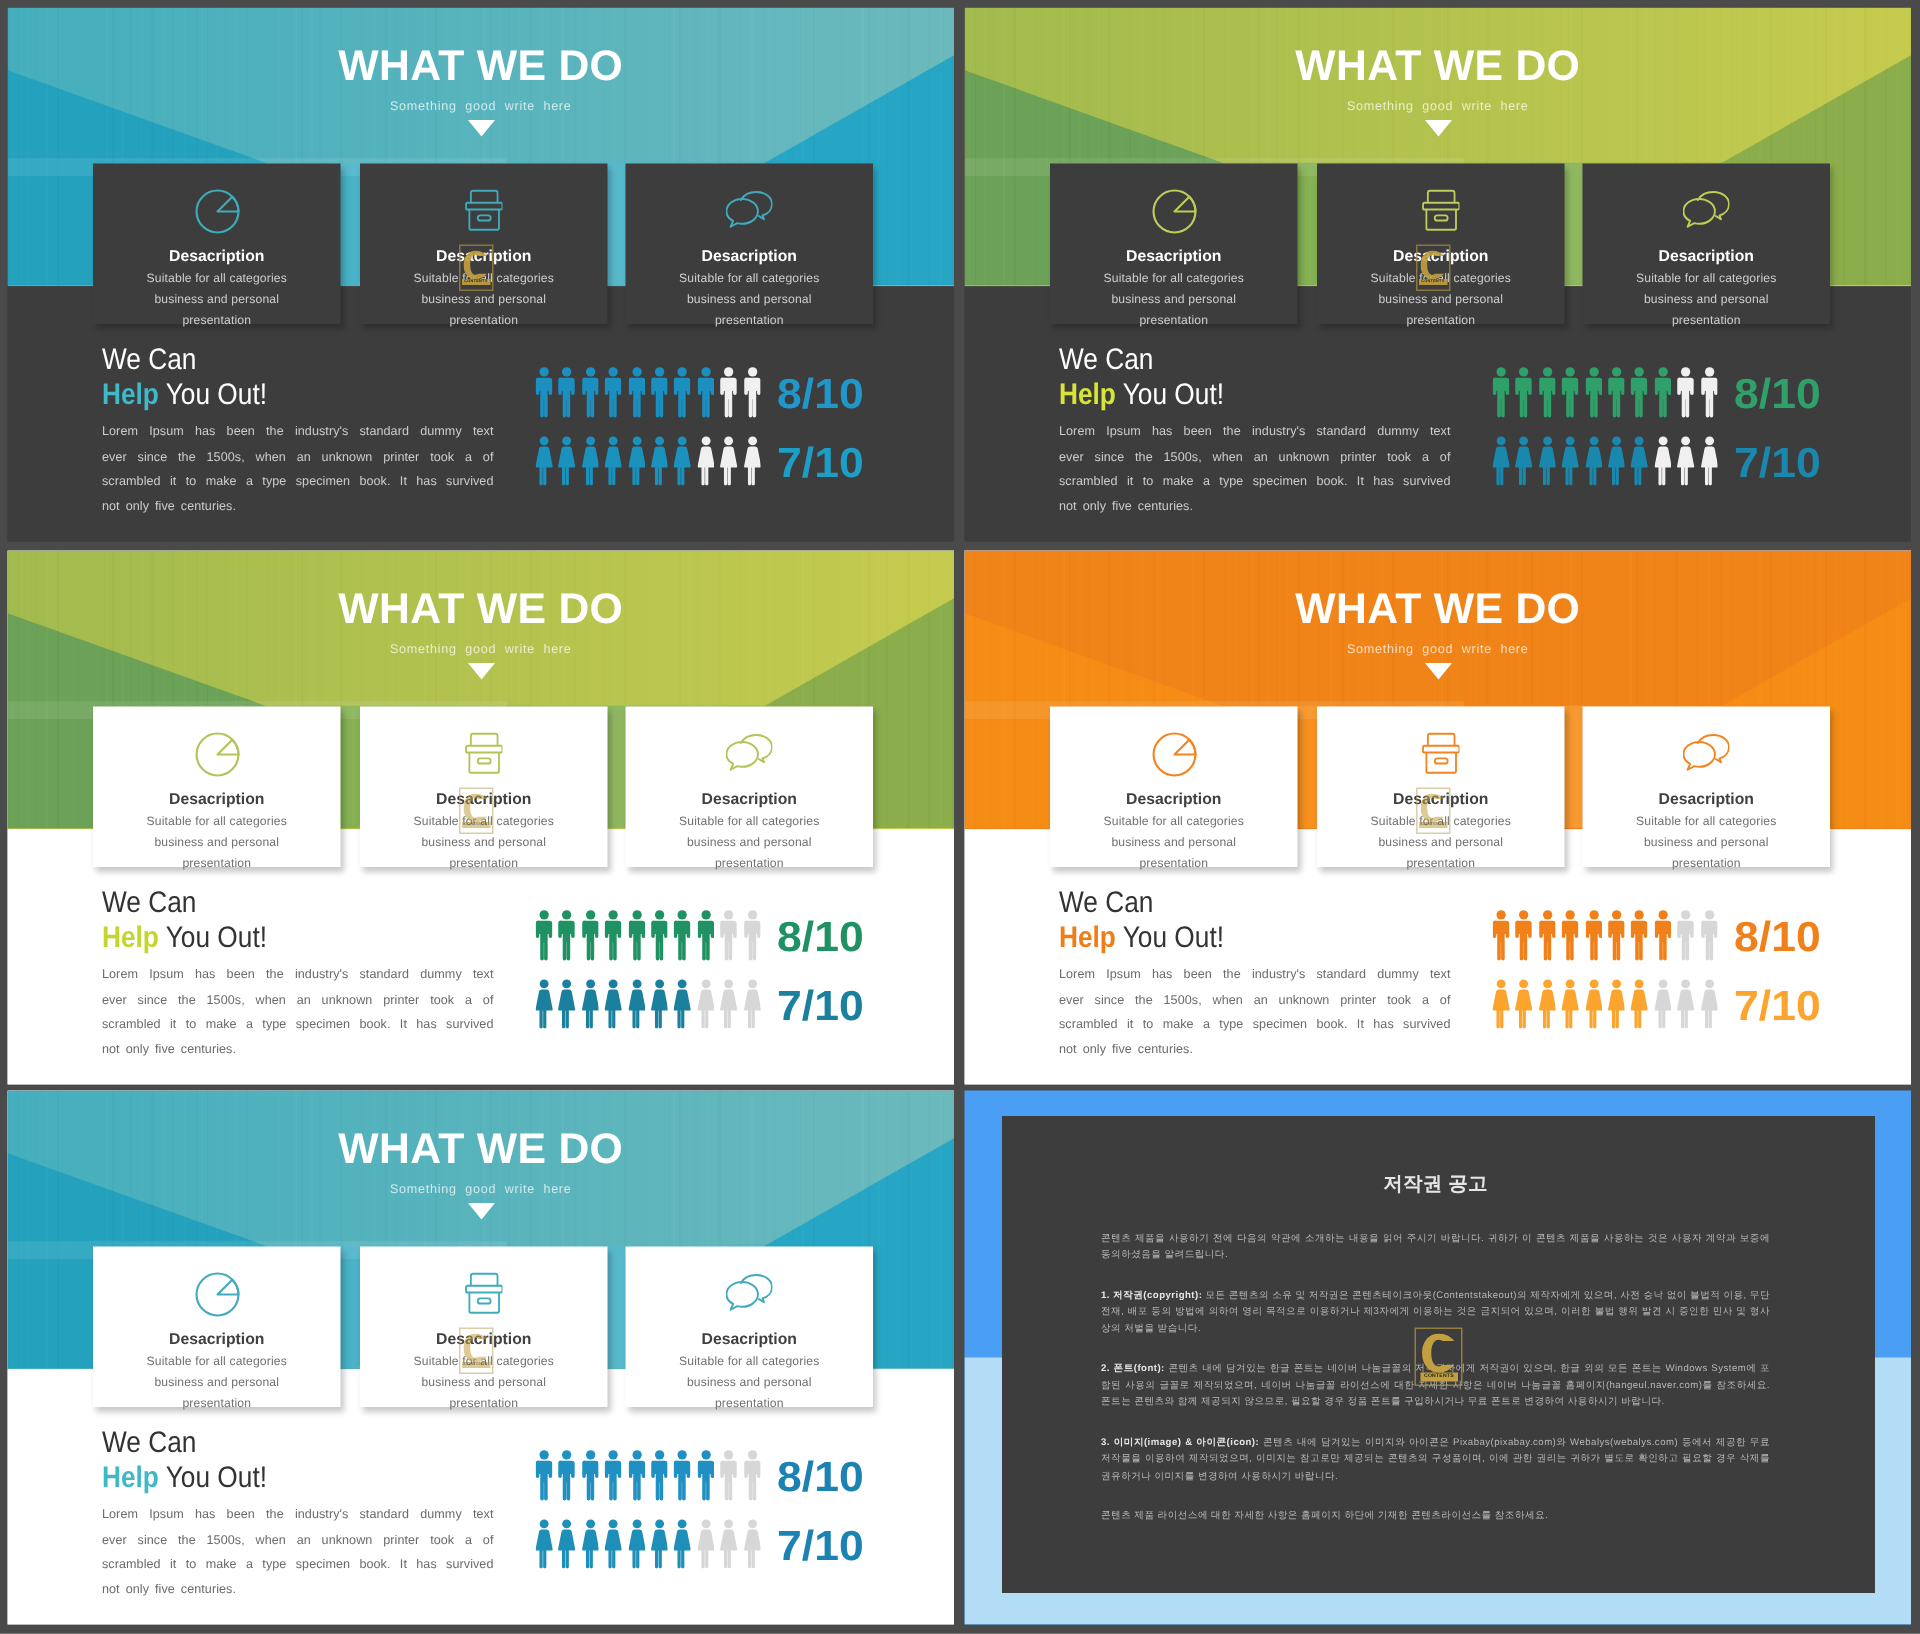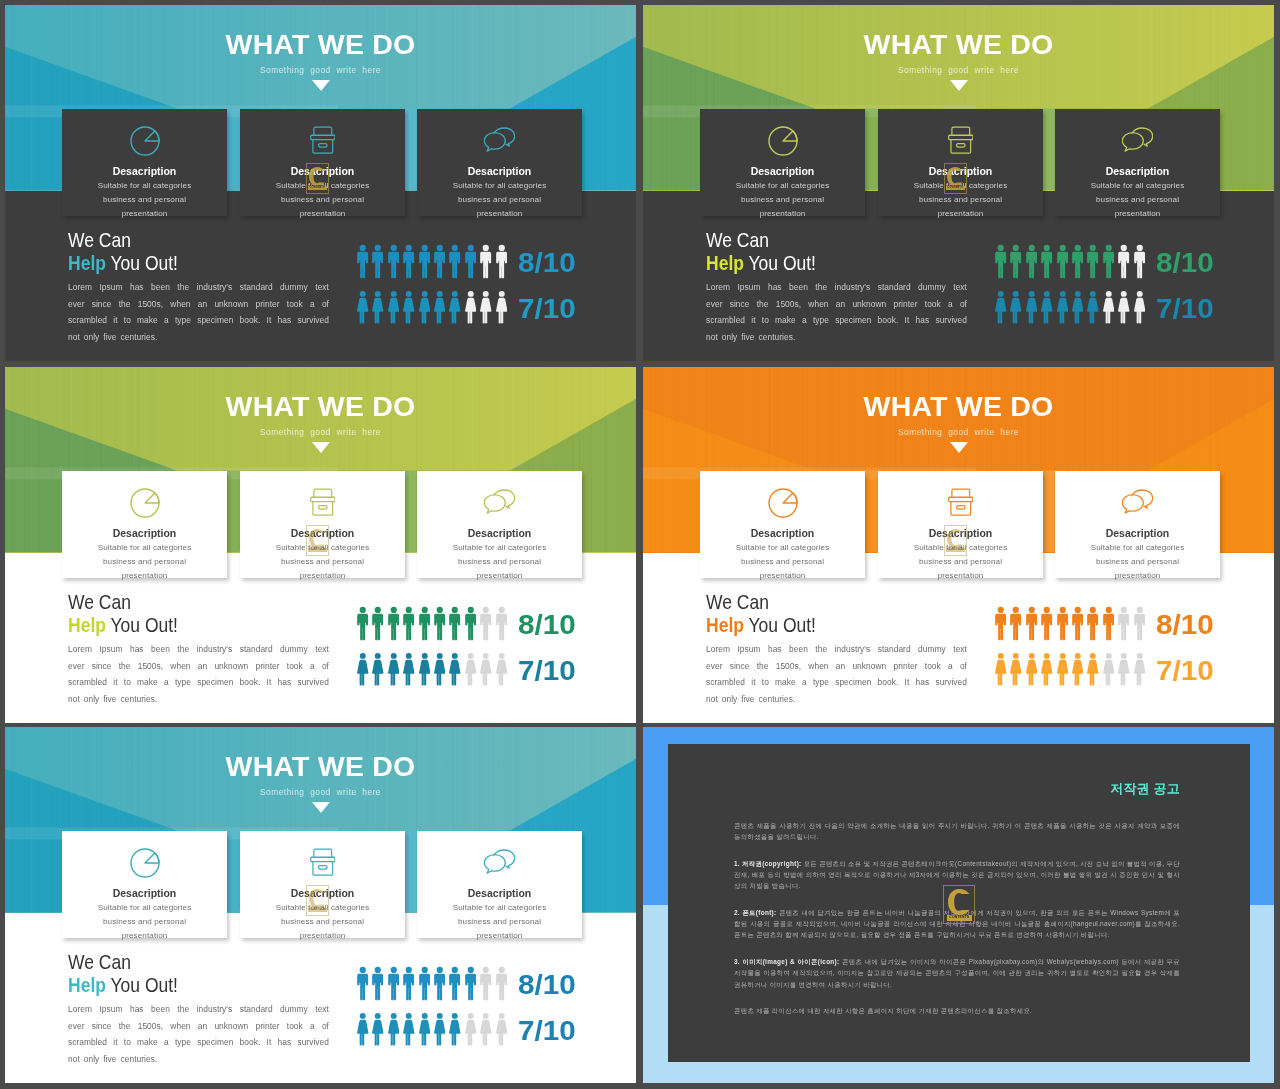--- a/index.html
+++ b/index.html
@@ -62,21 +62,21 @@
 .wm .wml{font-size:2.6px;letter-spacing:.15px;color:#2a2209;background:#c2a040;padding:0 2px;line-height:4px;
    font-weight:bold;}
 .wm.big{width:32px;height:39px;}
 .wm.big .wmc{width:22px;height:26px;margin-top:1px;}
 .wm.big .wml{font-size:3.4px;line-height:5.2px;padding:0 2.6px;}
 
 
 .notice-lightband{position:absolute;left:0;top:178px;width:631px;height:178px;background:#b3dcf7;}
 .notice-panel{position:absolute;left:25px;top:17px;width:582px;height:318px;background:#3d3d3d;box-sizing:border-box;
    padding:36px 70px 0 66px;}
-.notice-title{text-align:right;color:#5eead4;font-size:13px;font-weight:bold;margin:0 0 22px 0;letter-spacing:.2px;}
+.notice-title{text-align:center;color:#e5e5e5;font-size:13px;font-weight:bold;margin:0 0 22px 0;letter-spacing:.2px;}
 .notice-p{color:#b9b9b9;font-size:6.4px;line-height:11.2px;margin:0 0 15.5px 0;text-align:justify;letter-spacing:.32px;}
 .notice-p b{color:#e8e8e8;}
 </style>
 </head>
 <body>
 
 <div class="grid">
 <div class="slide s1" style="background:#3d3d3d">
       <div class="hero">
         <div class="wood" style="background:linear-gradient(90deg,#45aebd 0%,#6bb9bc 100%)"></div>

